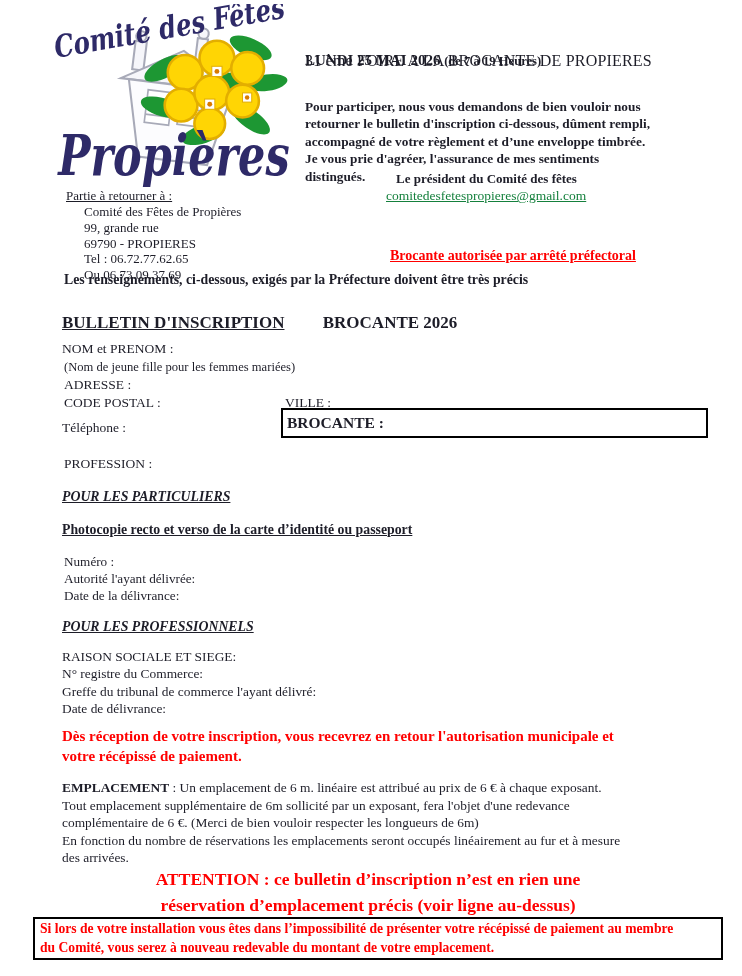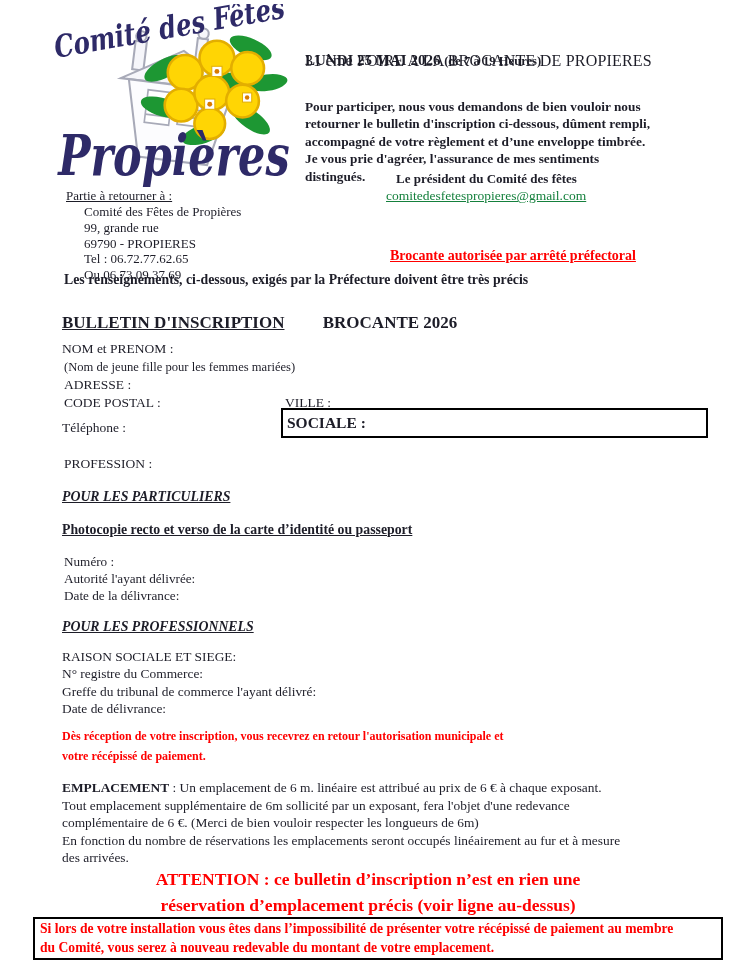--- a/index.html
+++ b/index.html
@@ -38,21 +38,21 @@
                 font-size:15.5px;font-weight:bold;line-height:26px;padding-left:4px;}
   .profession{left:64px;top:456px;}
 
   .section-head{font-size:13.8px;font-weight:bold;font-style:italic;text-decoration:underline;}
   .particuliers{left:62px;top:489px;}
   .photocopie{left:62px;top:522px;font-size:13.8px;font-weight:bold;text-decoration:underline;}
   .id-block{left:64px;top:553px;font-size:13.2px;line-height:17.2px;}
   .professionnels{left:62px;top:619px;}
   .raison-block{left:62px;top:648px;font-size:13.4px;line-height:17.3px;}
 
-  .reception{left:62px;top:727px;width:668px;font-size:12px;font-weight:bold;color:#ff0000;line-height:19.5px;}
+  .reception{left:62px;top:727px;width:668px;font-size:15px;font-weight:bold;color:#ff0000;line-height:19.5px;}
   .emplacement{left:62px;top:779px;width:668px;font-size:13.4px;line-height:17.6px;}
   .emp-label{font-weight:bold;}
 
   .attention{left:62px;top:866px;width:612px;text-align:center;font-size:17.5px;font-weight:bold;
              color:#ff0000;line-height:26px;}
   .footer-box{left:33px;top:917px;width:676px;border:2px solid #000;padding:1px 5px;
               font-size:13.6px;font-weight:bold;color:#ff0000;line-height:18.5px;}
 </style>
 </head>
 <body>
@@ -146,21 +146,21 @@
     <span class="sub">BROCANTE 2026</span>
   </div>
 
   <div class="abs fld nom">NOM et PRENOM :</div>
   <div class="abs jeune">(Nom de jeune fille pour les femmes mariées)</div>
   <div class="abs fld adresse">ADRESSE :</div>
   <div class="abs fld cp">CODE POSTAL :</div>
   <div class="abs fld ville">VILLE :</div>
   <div class="abs fld tel">Téléphone :</div>
   <div class="abs courriel-box">
-    <span>SOCIALE :</span>
+    <span>BROCANTE :</span>
   </div>
   <div class="abs fld profession">PROFESSION :</div>
 
   <div class="abs section-head particuliers">POUR LES PARTICULIERS</div>
   <div class="abs id-block">
     <div>Numéro :</div>
     <div>Autorité l'ayant délivrée:</div>
     <div>Date de la délivrance:</div>
   </div>
   <div class="abs photocopie">Photocopie recto et verso de la carte d’identité ou passeport</div>

